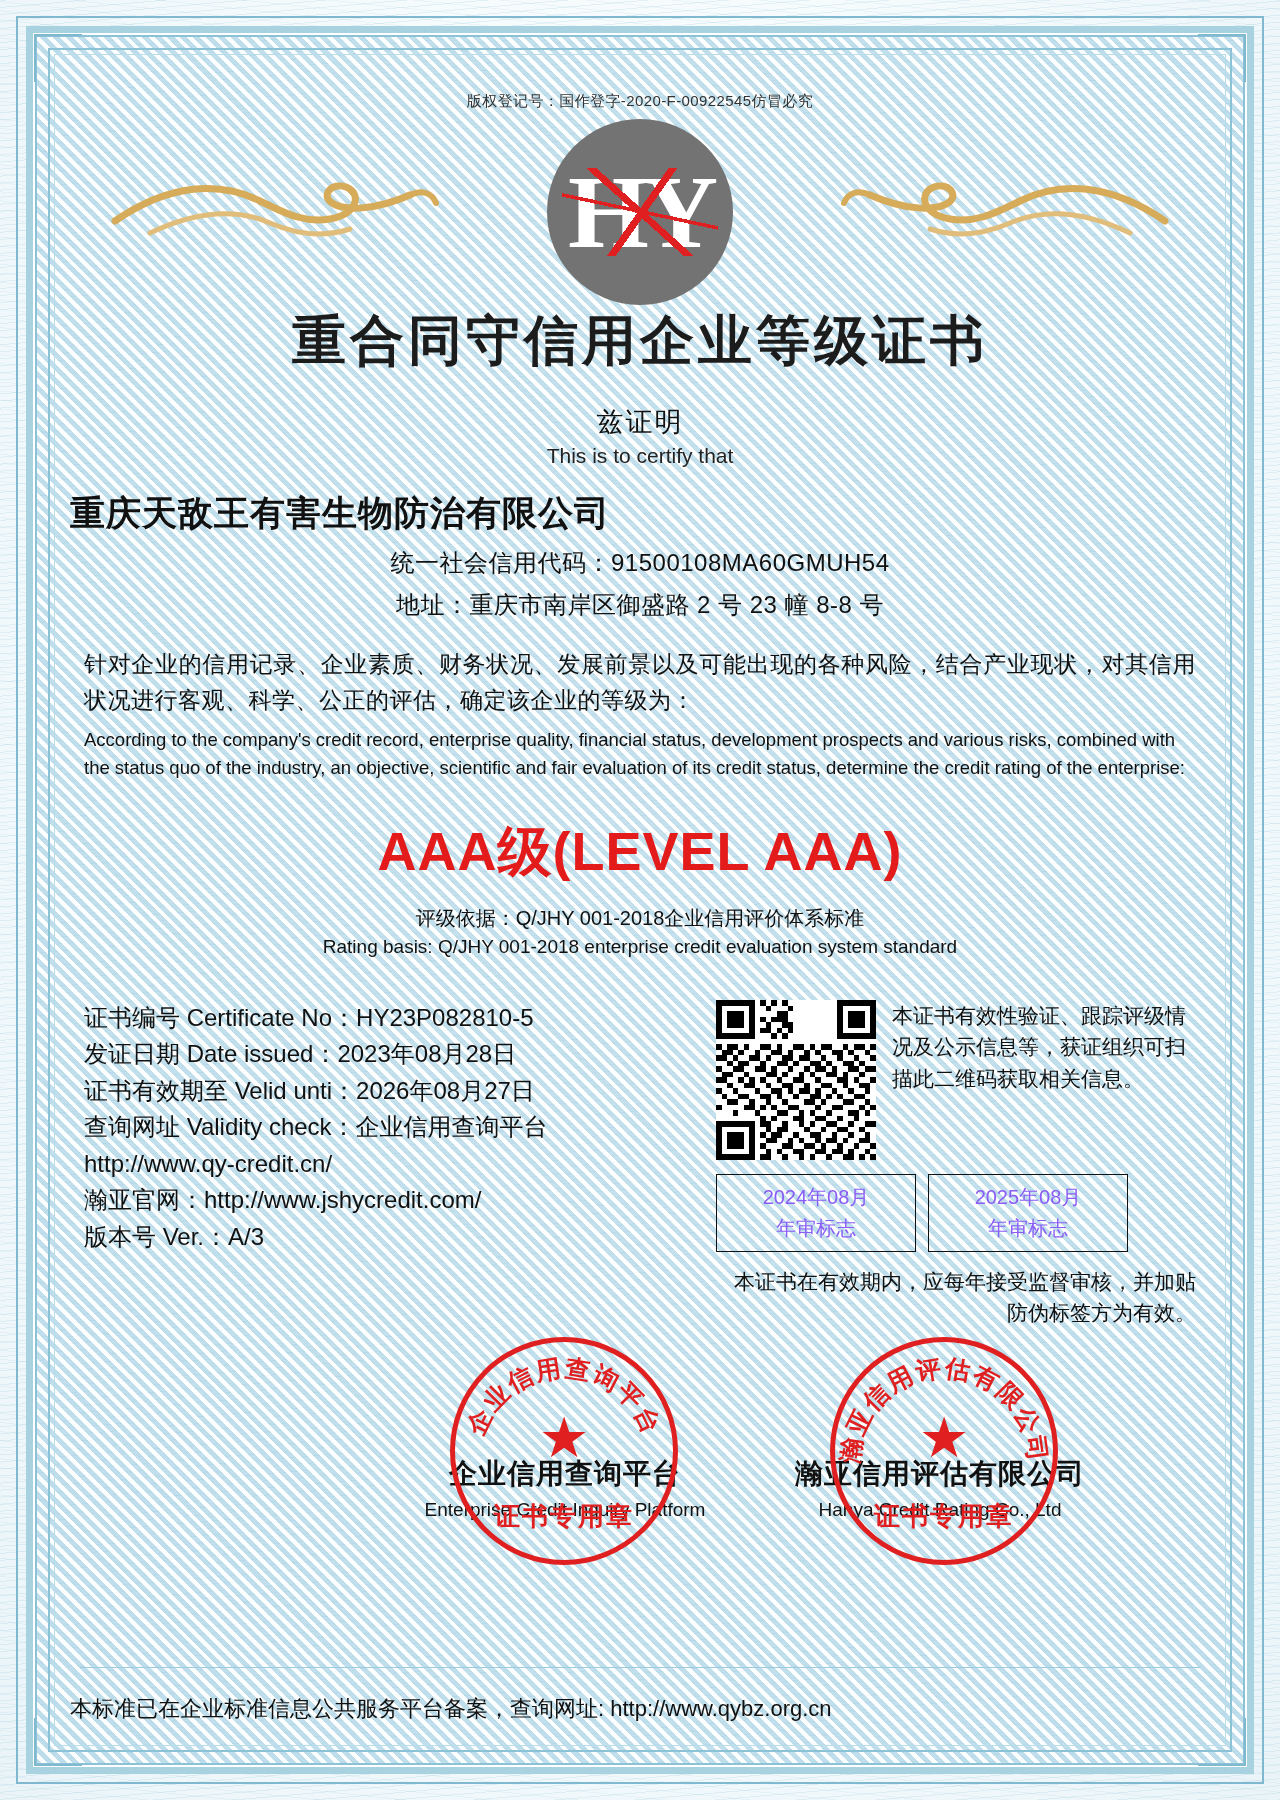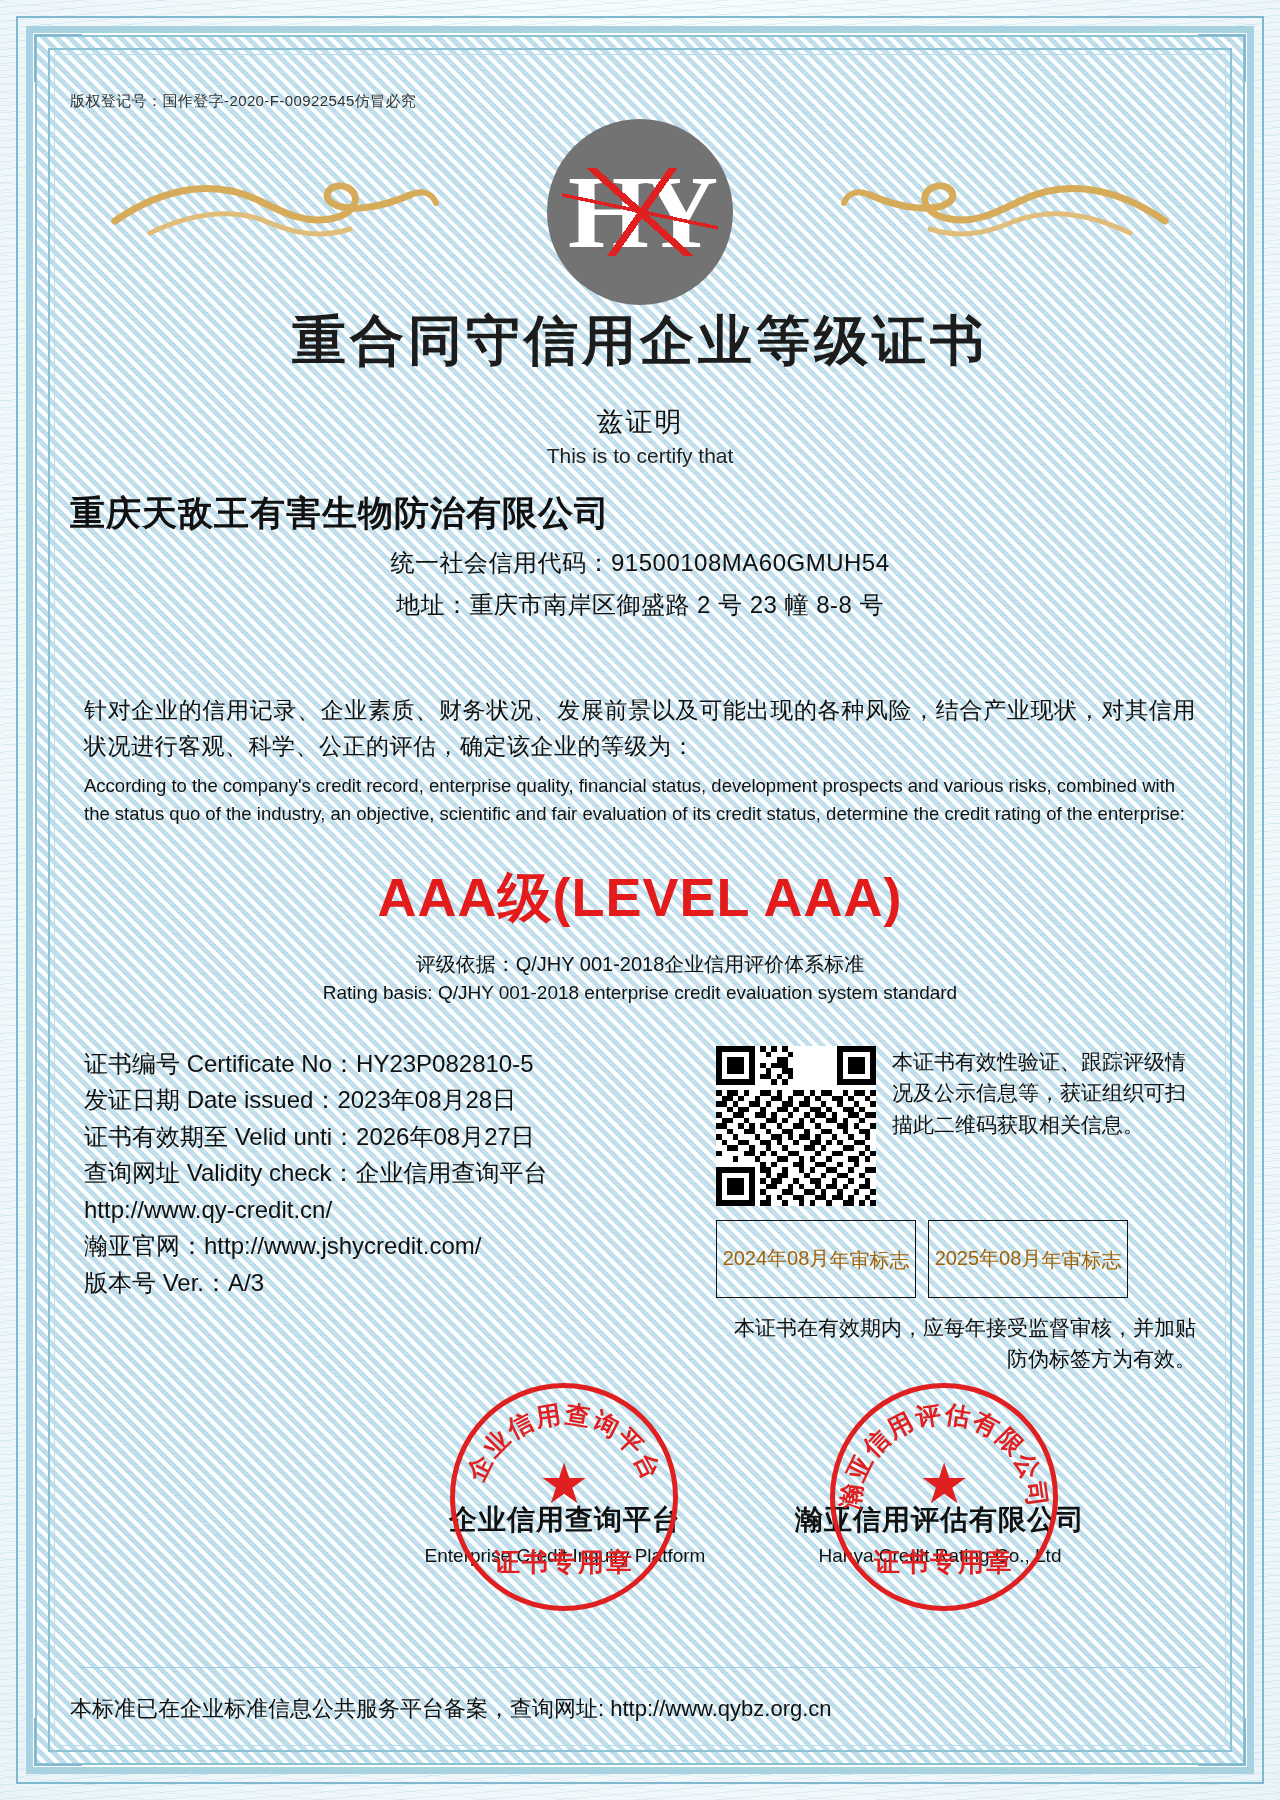--- a/index.html
+++ b/index.html
@@ -52,20 +52,21 @@
   .corner.tl{left:34px;top:34px;border-right:none;border-bottom:none;}
   .corner.tr{right:34px;top:34px;border-left:none;border-bottom:none;}
   .corner.bl{left:34px;bottom:34px;border-right:none;border-top:none;}
   .corner.br{right:34px;bottom:34px;border-left:none;border-top:none;}
 
   
   .content{
     position:absolute;left:70px;top:70px;right:70px;bottom:70px;
   }
   .copyright{
+    text-align:center;
     font-size:15px;color:#333;
     margin-top:22px;
     letter-spacing:.4px;
   }
   .logo-row{
     position:relative;height:190px;margin-top:2px;
   }
   .flourish{
     position:absolute;top:62px;width:330px;height:70px;
   }
@@ -121,21 +122,21 @@
     font-size:35px;
     color:#111;
     margin-top:22px;
     letter-spacing:1px;
   }
   .credit-code,.address{
     text-align:center;font-size:24px;color:#111;margin-top:10px;letter-spacing:.5px;
   }
 
   .paragraph{
-    margin-top:72px;
+    margin-top:26px;
     padding:0 14px;
   }
   .para-cn{
     font-size:23px;color:#111;line-height:1.55;text-align:justify;letter-spacing:.5px;
   }
   .para-en{
     font-size:18.5px;color:#111;line-height:1.5;text-align:left;margin-top:8px;
   }
 
   .level{
@@ -176,22 +177,22 @@
   .qr svg{display:block;}
   .qr-note{
     margin-left:16px;font-size:21px;color:#111;line-height:1.5;
   }
   .stamps{
     display:flex;margin-top:14px;
   }
   .stamp-box{
     border:1.5px solid #111;
     width:198px;height:76px;
-    display:flex;flex-direction:row;align-items:center;justify-content:center;
-    font-size:20px;color:#a16207;
+    display:flex;flex-direction:column;align-items:center;justify-content:center;
+    font-size:20px;color:#8b5cf6;
   }
   .stamp-box + .stamp-box{margin-left:12px;}
   .stamp-box .l2{margin-top:4px;}
   .right-note{
     margin-top:14px;font-size:21px;color:#111;line-height:1.5;text-align:right;
   }
 
   
   .seals{
     position:relative;height:230px;margin-top:8px;

